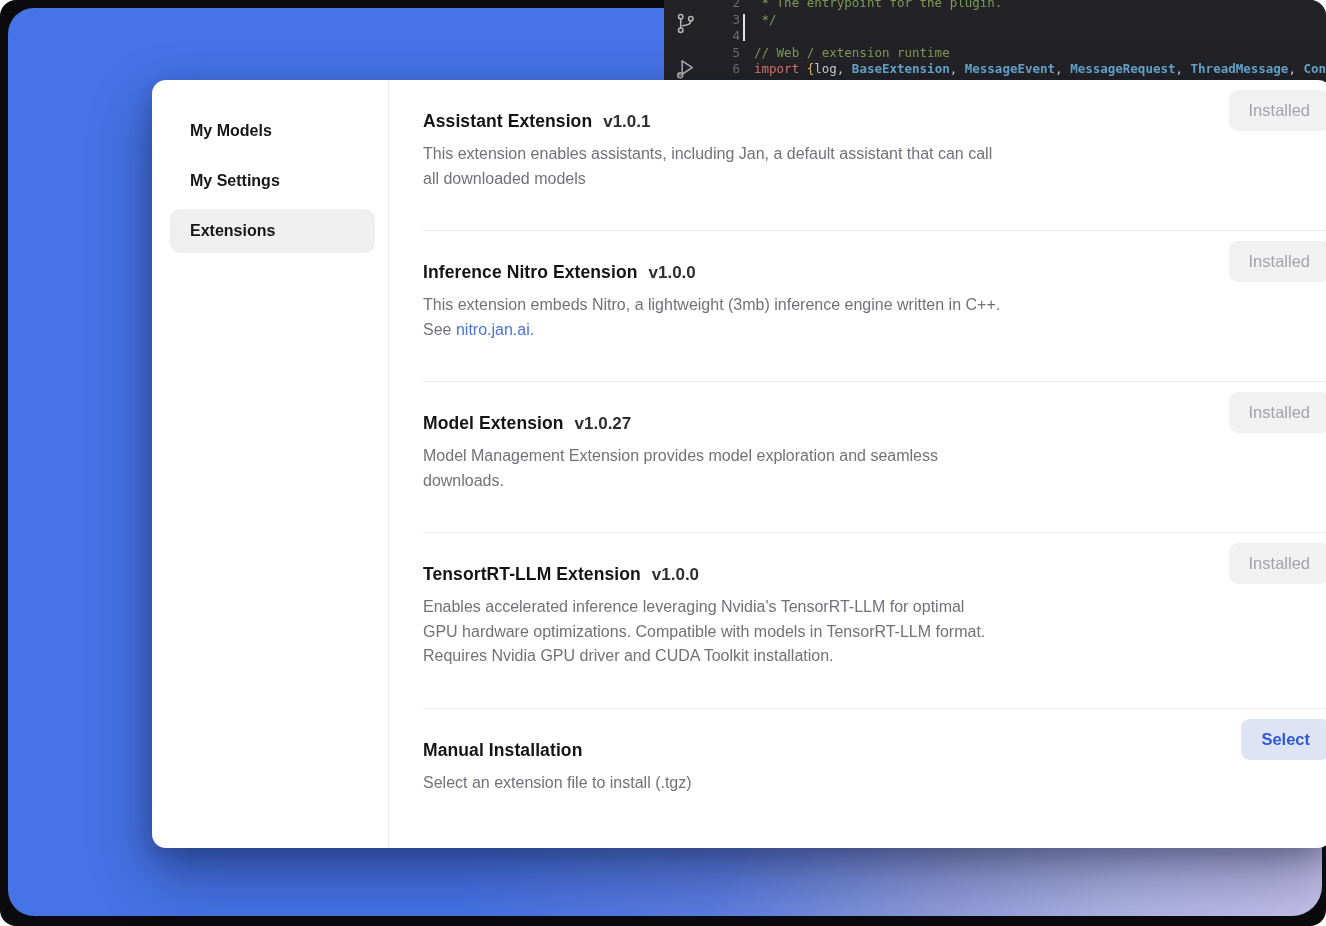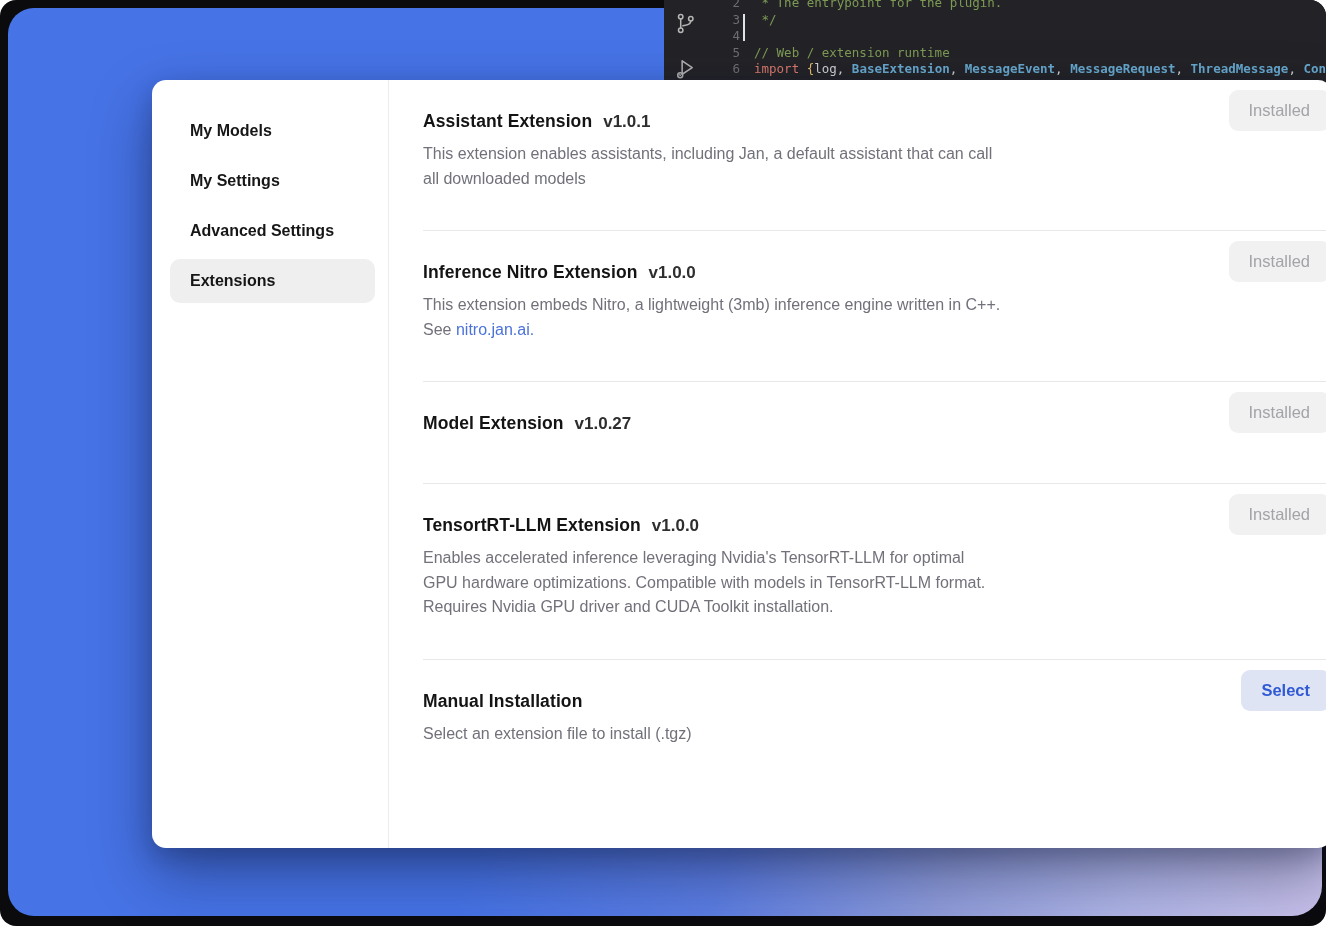--- a/index.html
+++ b/index.html
@@ -101,21 +101,20 @@
     <div class="status-bar">
       <span class="sb-go">go</span>
       <span class="sb-chip">Screen Reader Optimized</span>
     </div>
   </div>
 
   <div class="modal">
     <aside class="sidebar" id="sidebar">
         <div class="side-item">My Models</div>
         <div class="side-item">My Settings</div>
-        <div class="side-item">Advanced Settings</div>
         <div class="side-item active">Extensions</div>
       </aside>
     <main class="content" id="ext-list">
 
       <div class="ext-row">
     <div class="ext-title-line">
       <span class="ext-name">Assistant Extension</span>
       <span class="ext-version">v1.0.1</span>
     </div>
     <p class="ext-desc">This extension enables assistants, including Jan, a default assistant that can call all downloaded models</p>
@@ -127,20 +126,21 @@
       <span class="ext-version">v1.0.0</span>
     </div>
     <p class="ext-desc">This extension embeds Nitro, a lightweight (3mb) inference engine written in C++. See <a>nitro.jan.ai.</a></p>
     <button class="btn installed">Installed</button>
   </div>
         <div class="ext-row">
     <div class="ext-title-line">
       <span class="ext-name">Model Extension</span>
       <span class="ext-version">v1.0.27</span>
     </div>
+    <p class="ext-desc">Model Management Extension provides model exploration and seamless downloads.</p>
     <button class="btn installed">Installed</button>
   </div>
         <div class="ext-row">
     <div class="ext-title-line">
       <span class="ext-name">TensortRT-LLM Extension</span>
       <span class="ext-version">v1.0.0</span>
     </div>
     <p class="ext-desc">Enables accelerated inference leveraging Nvidia's TensorRT-LLM for optimal GPU hardware optimizations. Compatible with models in TensorRT-LLM format. Requires Nvidia GPU driver and CUDA Toolkit installation.</p>
     <button class="btn installed">Installed</button>
   </div>

